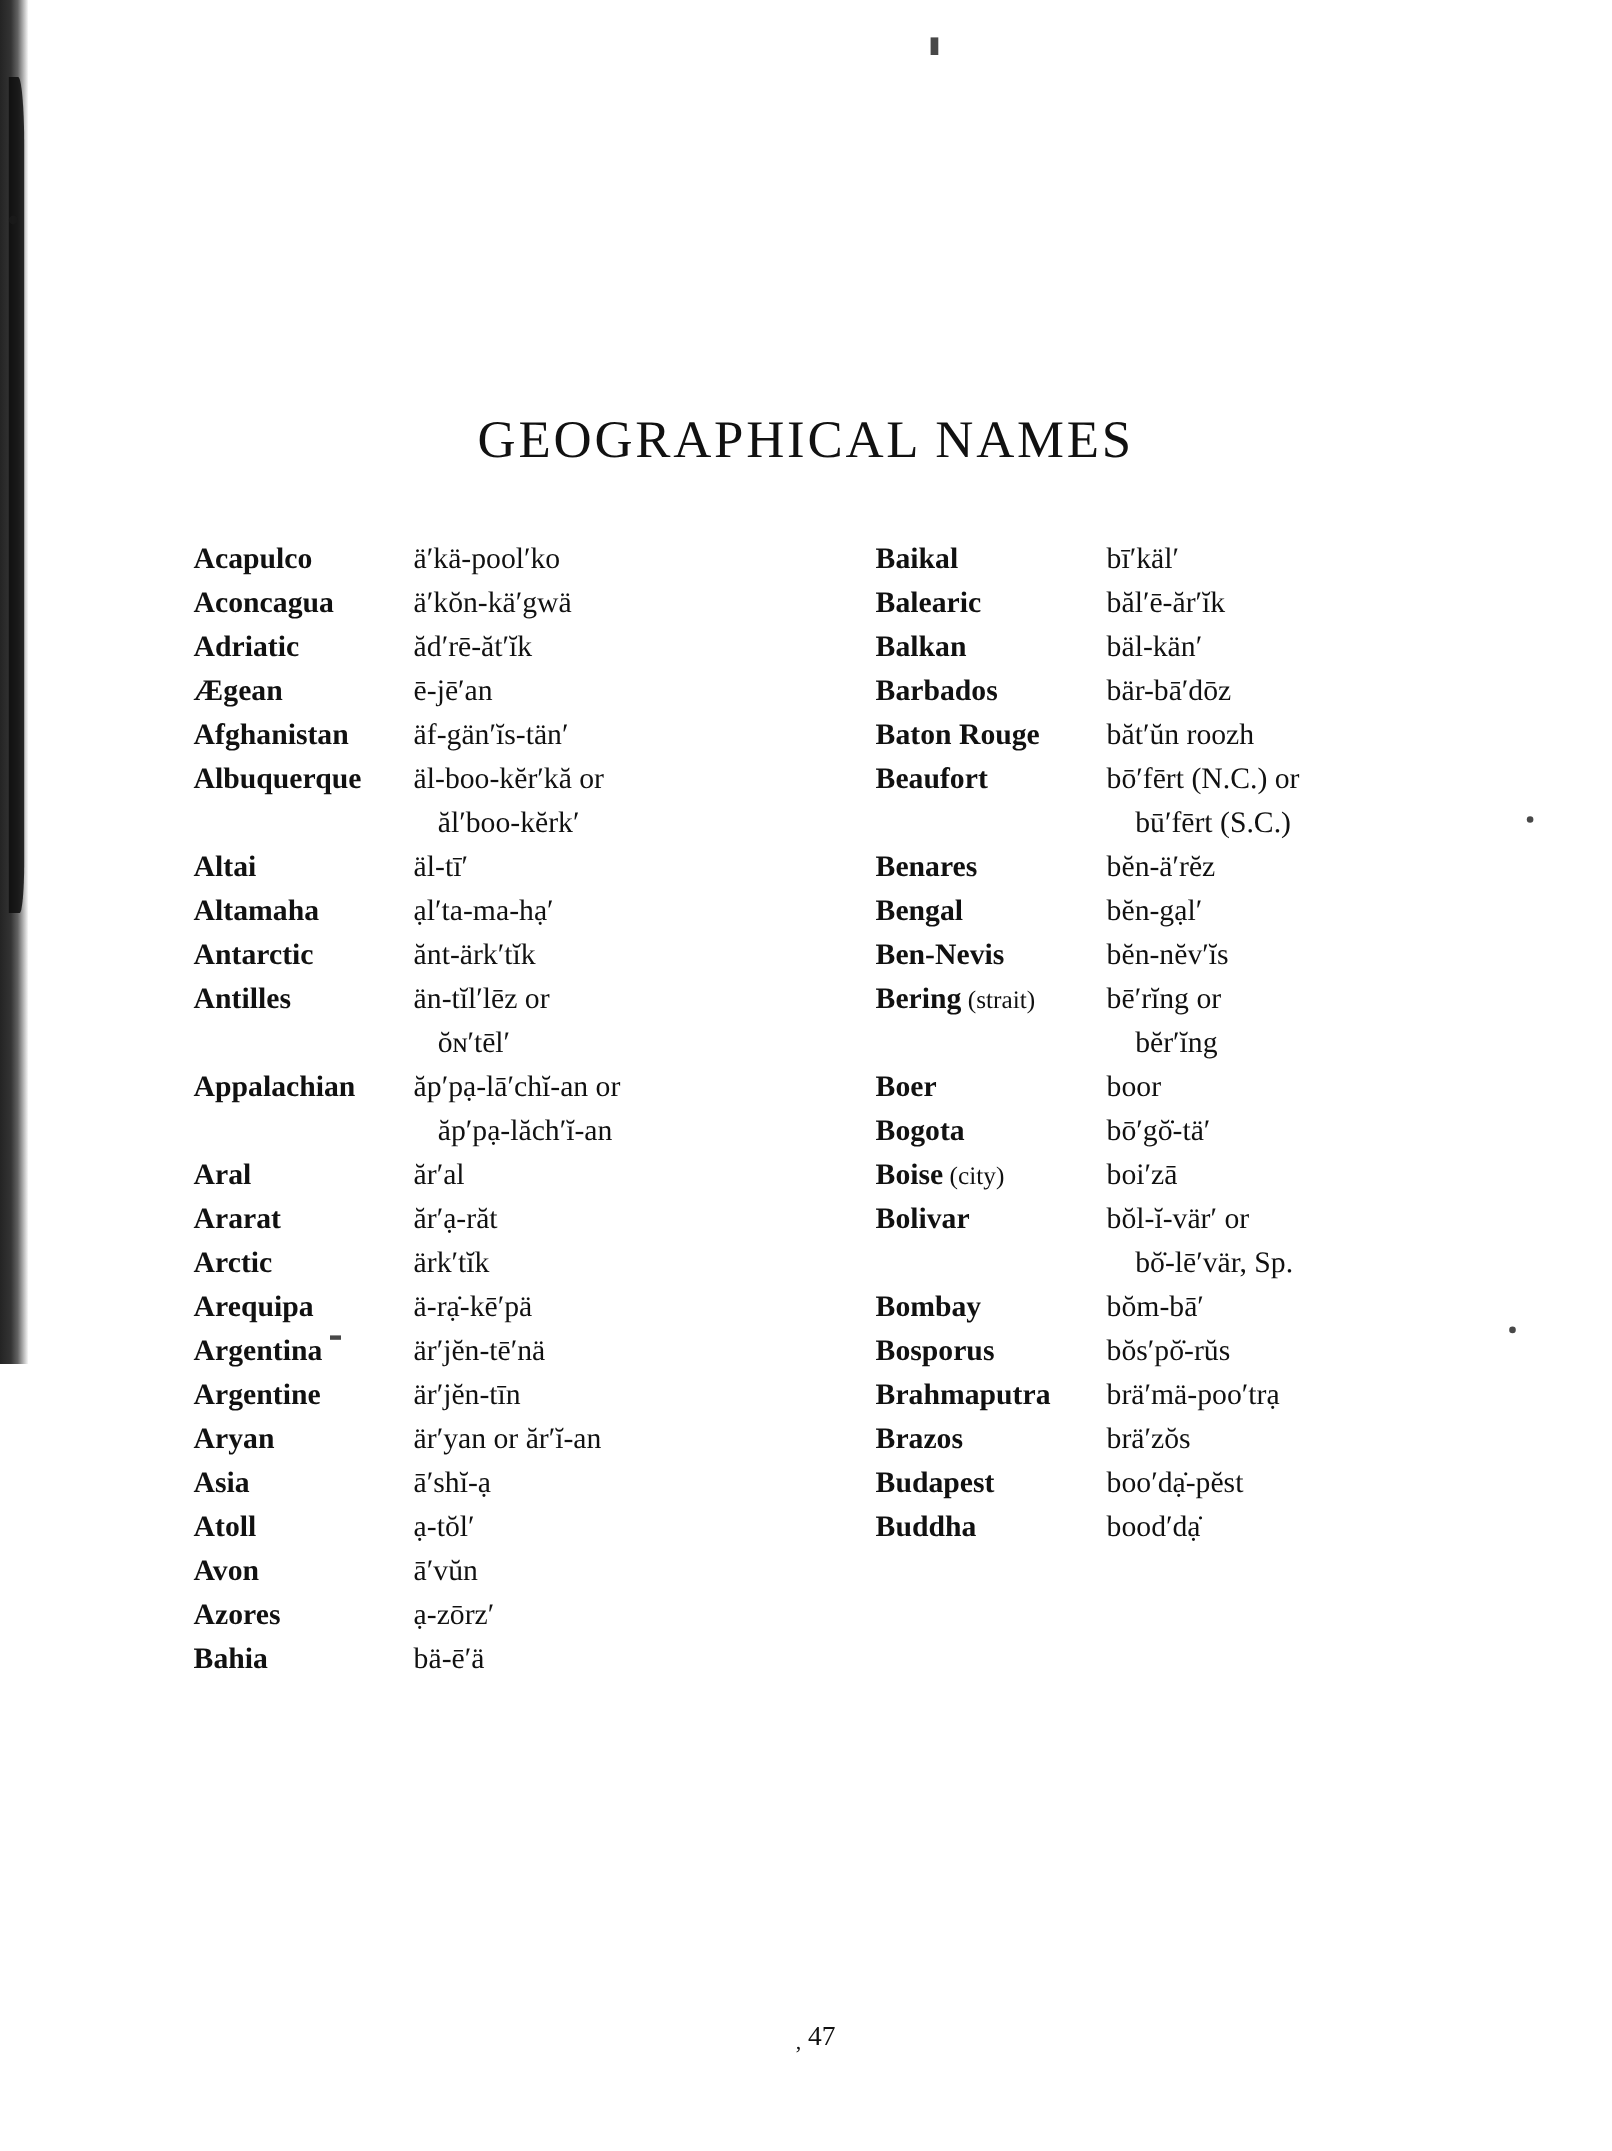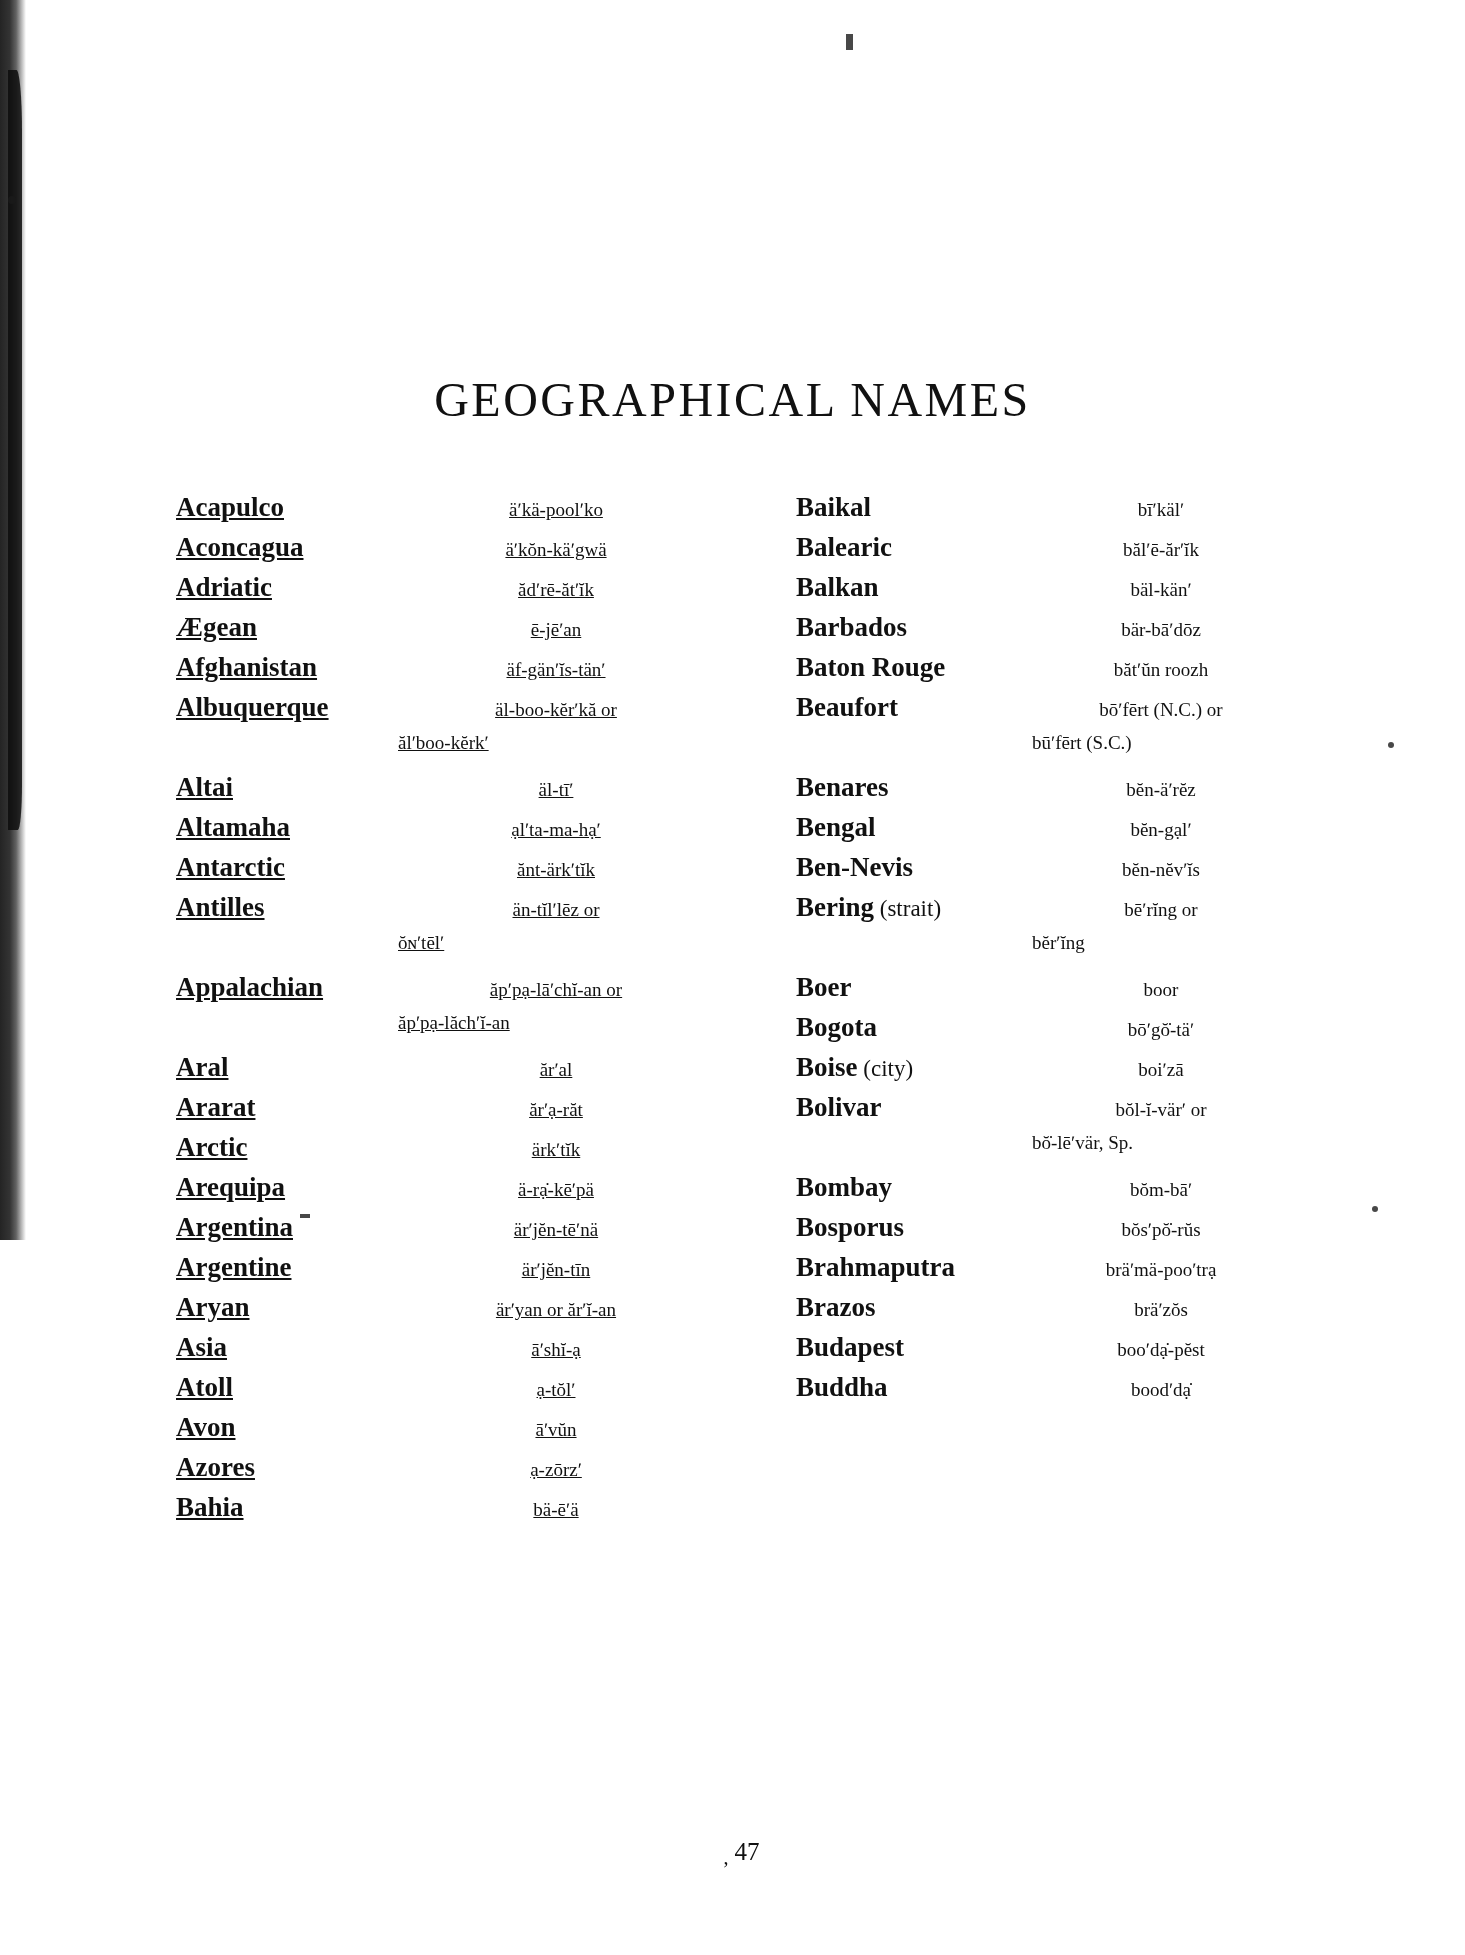--- a/index.html
+++ b/index.html
@@ -66,21 +66,21 @@
   .columns {
     position: absolute;
     left: 176px;
     top: 492px;
     width: 1140px;
   }
   .col {
     position: absolute;
     top: 0;
   }
-  .col-left { left: 0px; width: 560px; text-decoration: underline; }
+  .col-left { left: 0px; width: 560px; }
   .col-right { left: 620px; width: 520px; }
 
   .entry {
     display: block;
     margin: 0 0 0 0;
     min-height: 40px;
   }
   .line {
     display: flex;
     align-items: baseline;
@@ -90,24 +90,23 @@
     font-weight: bold;
     font-size: 27px;
     font-family: "Liberation Serif", serif;
     white-space: nowrap;
   }
   .headword .qual {
     font-weight: normal;
     font-size: 23px;
   }
   .pron {
-    font-size: 19px;
+    font-size: 27px;
     font-family: "Liberation Serif", serif;
     white-space: nowrap;
-    text-align: center;
   }
 
   
   .col-left .line .headword { width: 200px; flex: 0 0 200px; }
   .col-left .line .pron { flex: 1 1 auto; }
   .col-right .line .headword { width: 210px; flex: 0 0 210px; }
   .col-right .line .pron { flex: 1 1 auto; }
 
   .cont {
     display: block;

